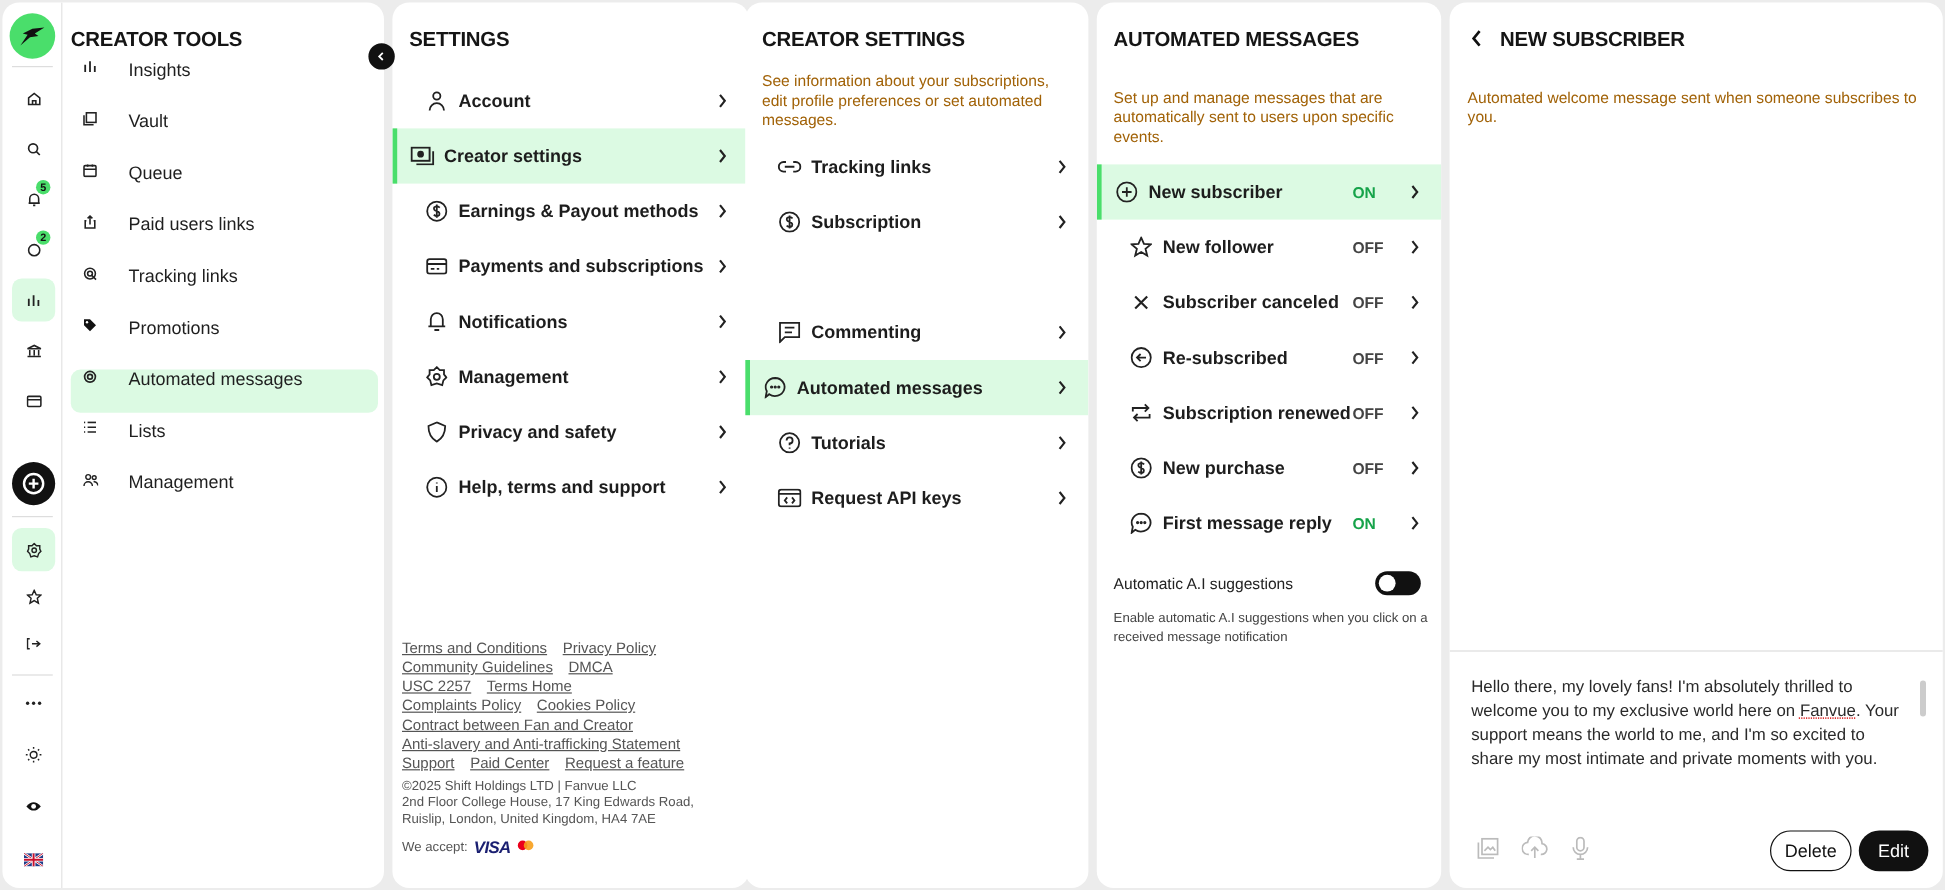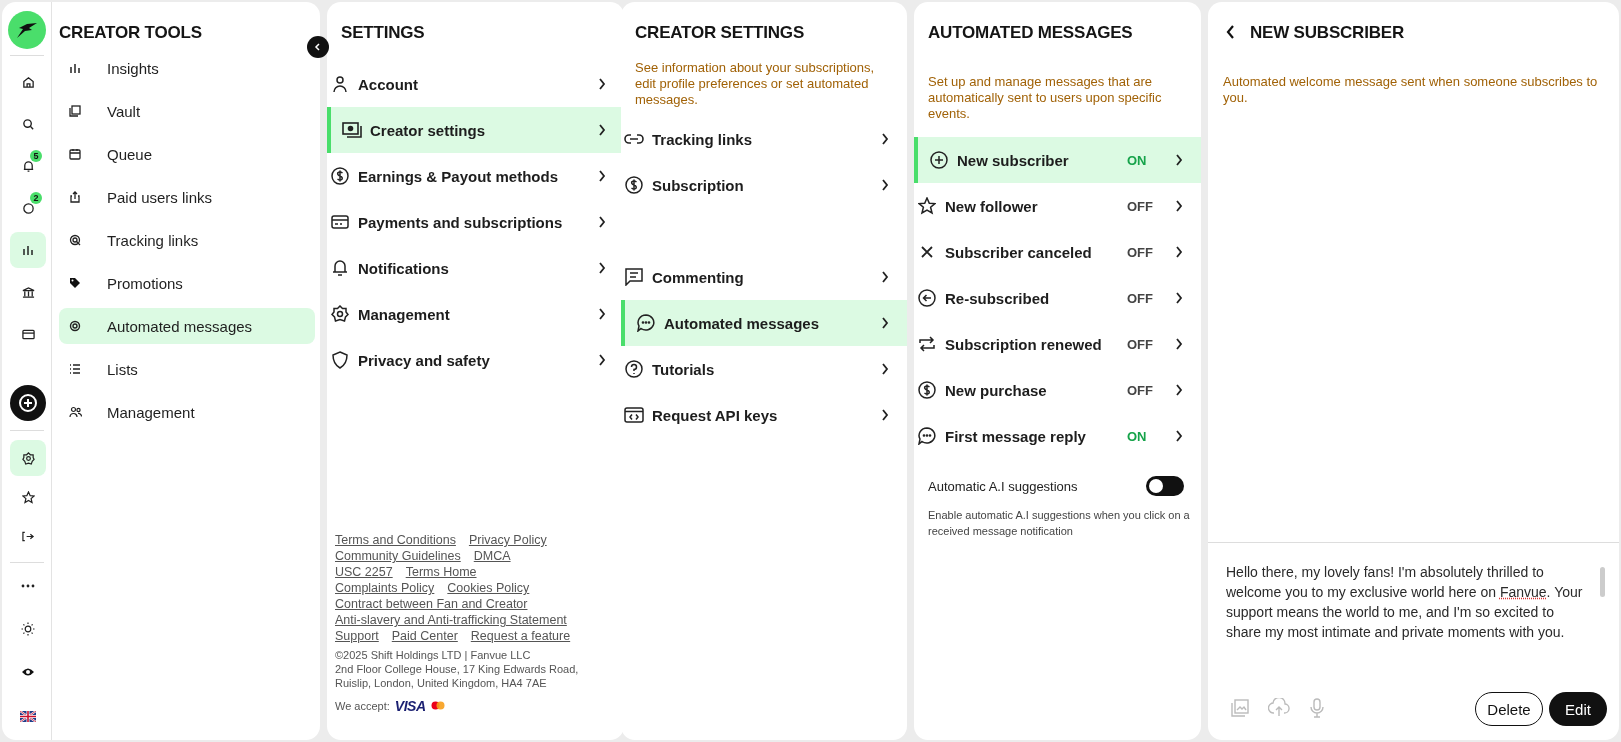--- a/index.html
+++ b/index.html
@@ -13,25 +13,25 @@
 #p5{left:1208px;width:411px}
 .rail{position:absolute;left:0;top:0;bottom:0;width:50px;border-right:1px solid #e3e3e3}
 .logo{position:absolute;left:6px;top:9px;width:38px;height:38px;border-radius:50%;background:#4ade6b;display:flex;align-items:center;justify-content:center}
 .rail .sep{position:absolute;left:8px;width:34px;height:1px;background:#ddd}
 .ri{position:absolute;left:8px;width:36px;height:36px;border-radius:8px;display:flex;align-items:center;justify-content:center}
 .ri.active{background:#dcfae3}
 .badge{position:absolute;top:2px;right:4px;min-width:12px;height:12px;border-radius:6px;background:#4ade6b;color:#111;font-size:9px;line-height:12px;text-align:center;font-weight:bold}
 .plus{position:absolute;left:8px;top:383px;width:36px;height:36px;border-radius:50%;background:#111;display:flex;align-items:center;justify-content:center}
 h1.ttl{position:absolute;font-family:"Liberation Sans",sans-serif;font-weight:900;font-size:17px;letter-spacing:-0.2px;color:#151515;text-transform:uppercase}
 .ct-list{position:absolute;left:57px;top:48px;width:256px}
-.ct-item{height:36px;margin-bottom:7px;border-radius:8px;display:flex;align-items:center;padding-left:10px;font-size:15px;color:#1f1f1f;cursor:pointer}
+.ct-item{height:36px;margin-bottom:7px;border-radius:8px;display:flex;align-items:flex-start;padding-left:10px;font-size:15px;color:#1f1f1f;cursor:pointer}
 .ct-item.active{background:#dcfae3}
 .ct-item .ic{width:22px;margin-right:16px;display:flex;align-items:center}
 .collapse{position:absolute;left:307px;top:36px;width:22px;height:22px;border-radius:50%;background:#111;display:flex;align-items:center;justify-content:center;z-index:5}
-.row{position:absolute;left:0;right:0;height:46px;display:flex;align-items:center;padding-left:2px;padding-right:18px;font-size:15px;font-weight:bold;color:#1d1d1d;cursor:pointer}
+.row{position:absolute;left:0;right:0;height:46px;display:flex;align-items:center;padding-left:26px;padding-right:18px;font-size:15px;font-weight:bold;color:#1d1d1d;cursor:pointer}
 .row.active{background:#dcfae3;border-left:4px solid #4ade6b;padding-left:10px}
 .row .ic{width:22px;height:22px;margin-right:7px;display:flex;align-items:center;justify-content:center}
 .row .lbl{flex:1}
 .row .chev{width:14px;display:flex;justify-content:flex-end}
 .row .st{font-size:13px;font-weight:bold;color:#444;width:36px;margin-right:6px}
 .row .st.on{color:#16a34a}
 .desc{position:absolute;font-size:13px;color:#a16207;line-height:16px}
 .footer{position:absolute;left:8px;top:530px;width:270px;font-size:12.5px;color:#555;line-height:16px}
 .footer a{color:#555;text-decoration:underline;margin-right:13px;white-space:nowrap}
 .footer .copy{margin-top:4px;font-size:11px;line-height:14px;color:#555}
@@ -340,20 +340,34 @@
             <path d="M8 1 L15 4 Q15 13 8 17 Q1 13 1 4 Z"></path>
           </svg>
         </span>
         <span class="lbl">Privacy and safety</span>
         <span class="chev">
           <svg width="8" height="12" viewBox="0 0 8 12" fill="none" stroke="#222" stroke-width="1.8">
             <path d="M2 1 L6 6 L2 11"></path>
           </svg>
         </span>
       </div>
+    <div class="row" style="top:381px">
+        <span class="ic">
+          <svg width="18" height="18" viewBox="0 0 18 18" fill="none" stroke="#222" stroke-width="1.5">
+            <circle cx="9" cy="9" r="8"></circle>
+            <path d="M9 8 V13 M9 5 V6"></path>
+          </svg>
+        </span>
+        <span class="lbl">Help, terms and support</span>
+        <span class="chev">
+          <svg width="8" height="12" viewBox="0 0 8 12" fill="none" stroke="#222" stroke-width="1.8">
+            <path d="M2 1 L6 6 L2 11"></path>
+          </svg>
+        </span>
+      </div>
 
     <div class="footer">
       <div><a>Terms and Conditions</a><a>Privacy Policy</a></div>
       <div><a>Community Guidelines</a><a>DMCA</a></div>
       <div><a>USC 2257</a><a>Terms Home</a></div>
       <div><a>Complaints Policy</a><a>Cookies Policy</a></div>
       <div><a>Contract between Fan and Creator</a></div>
       <div><a>Anti-slavery and Anti-trafficking Statement</a></div>
       <div><a>Support</a><a>Paid Center</a><a>Request a feature</a></div>
       <div class="copy">©2025 Shift Holdings LTD | Fanvue LLC</div>

